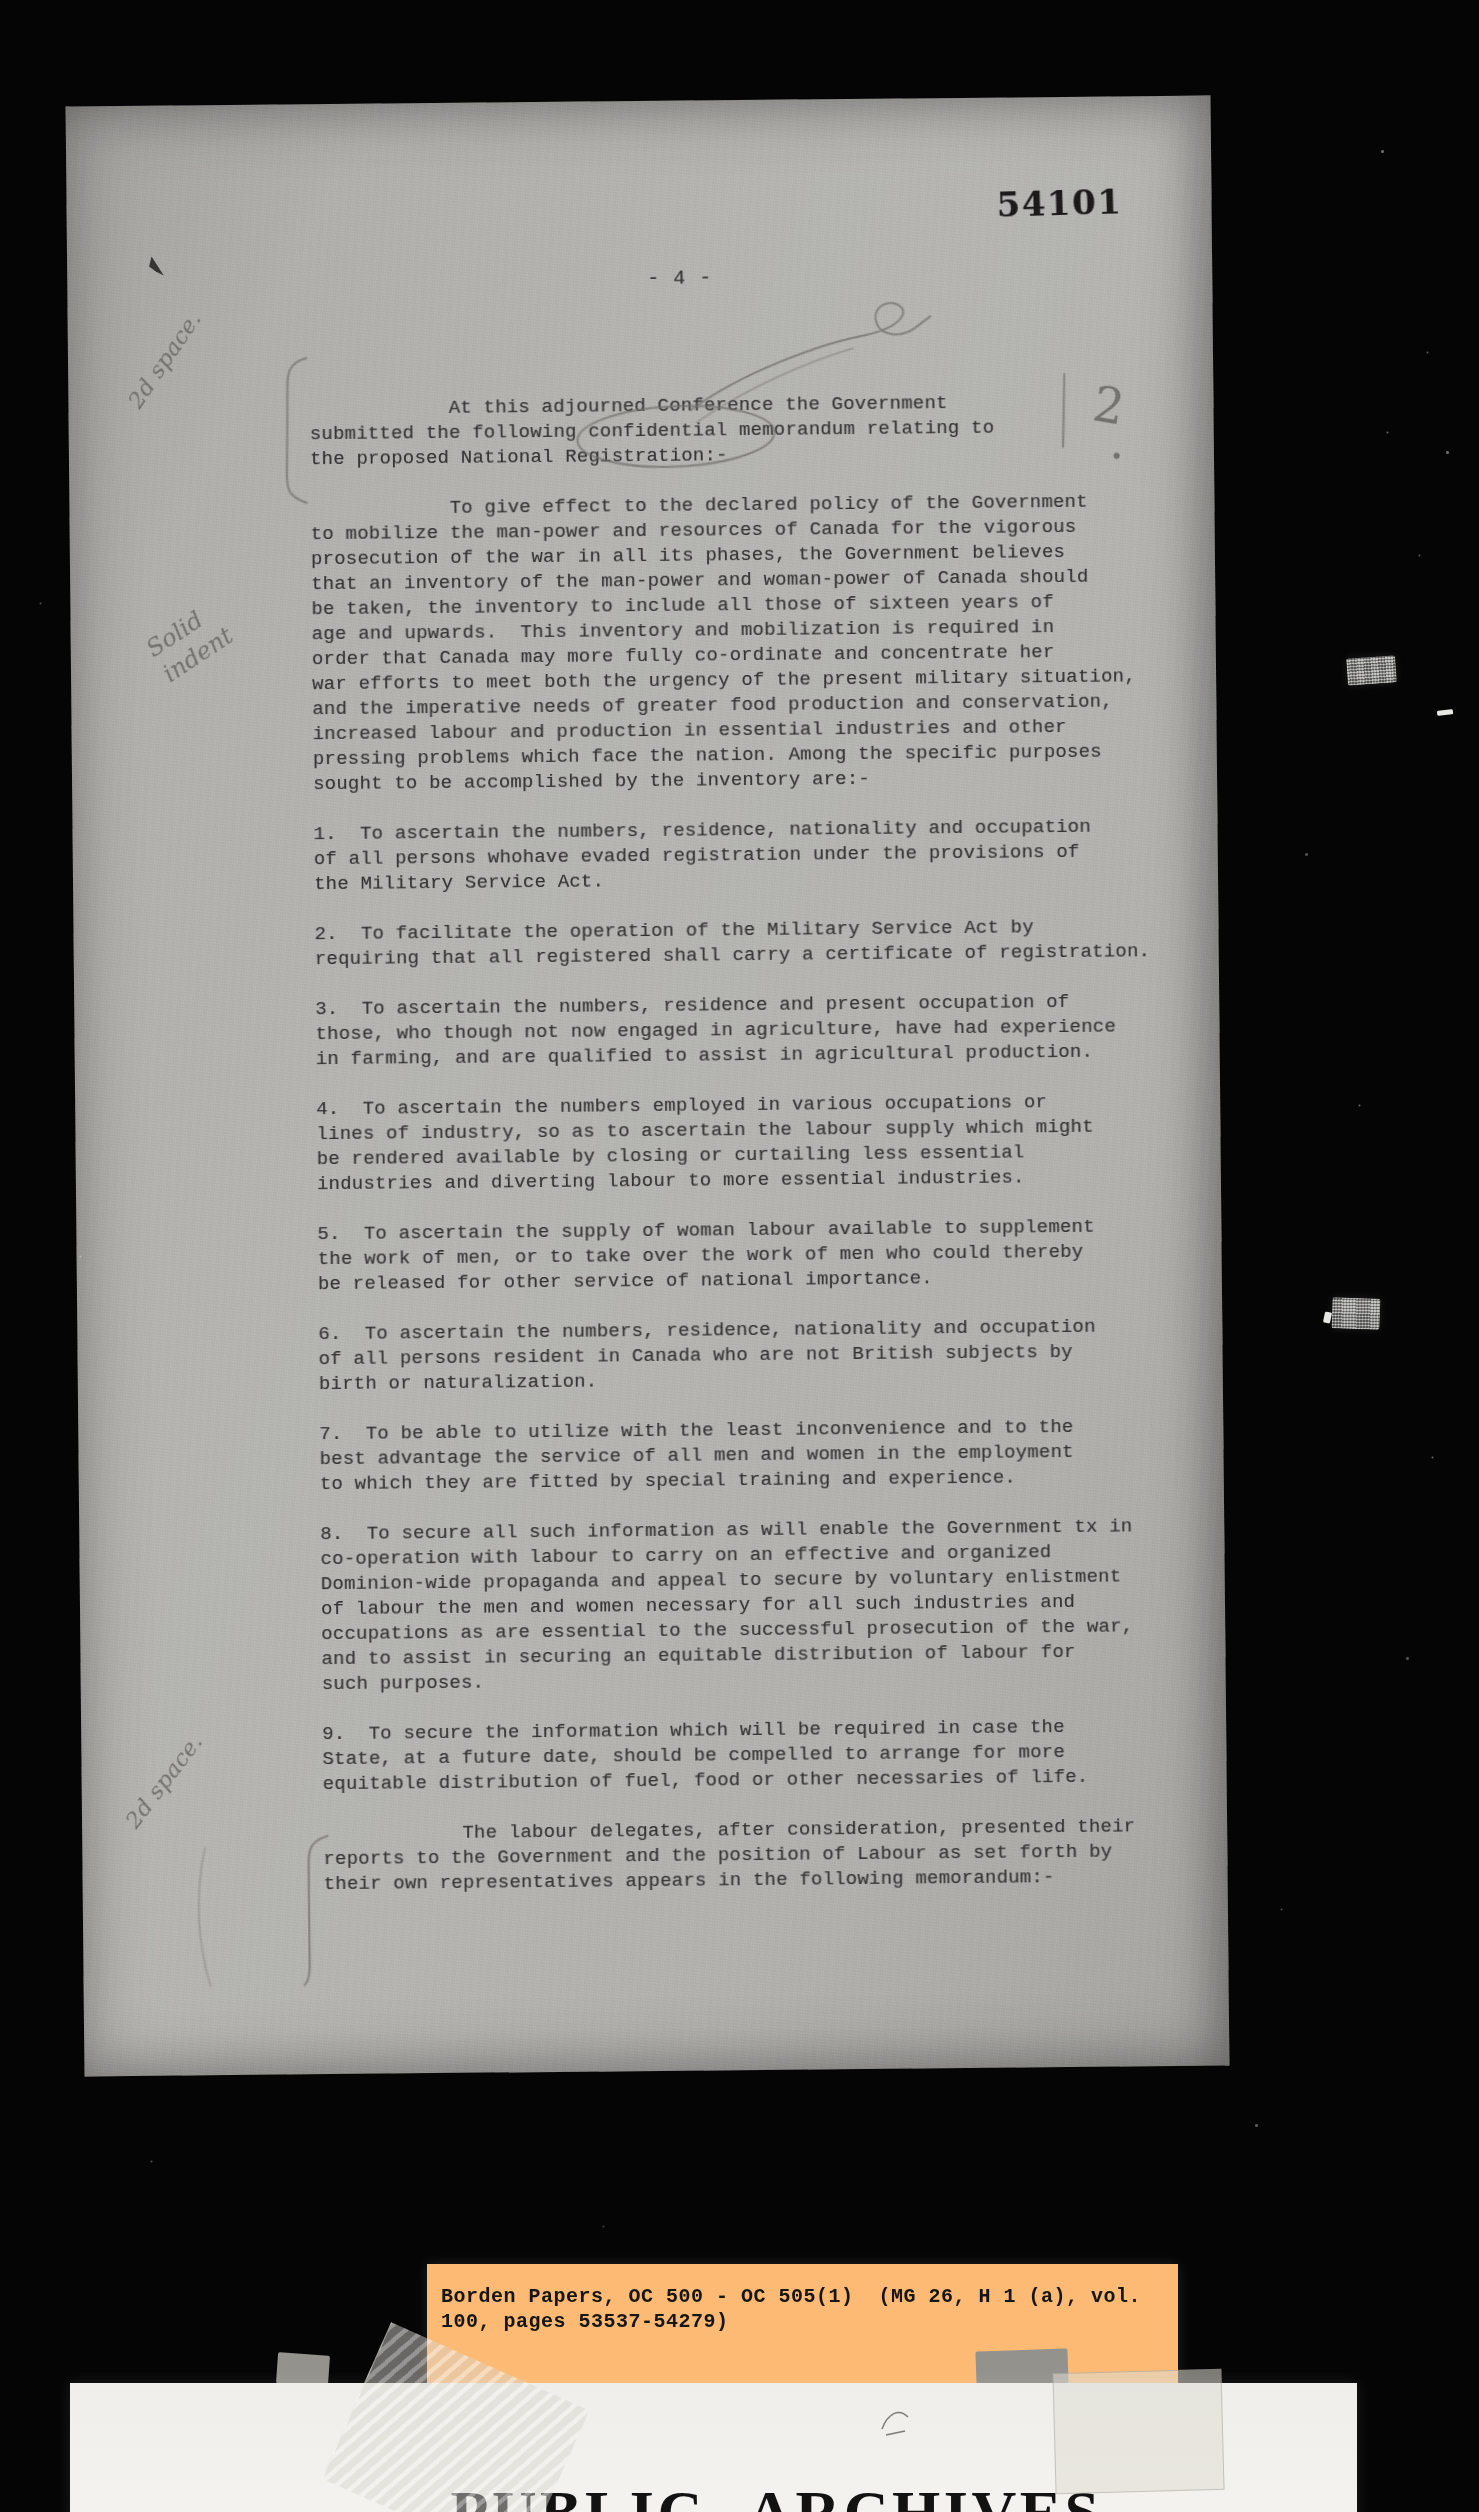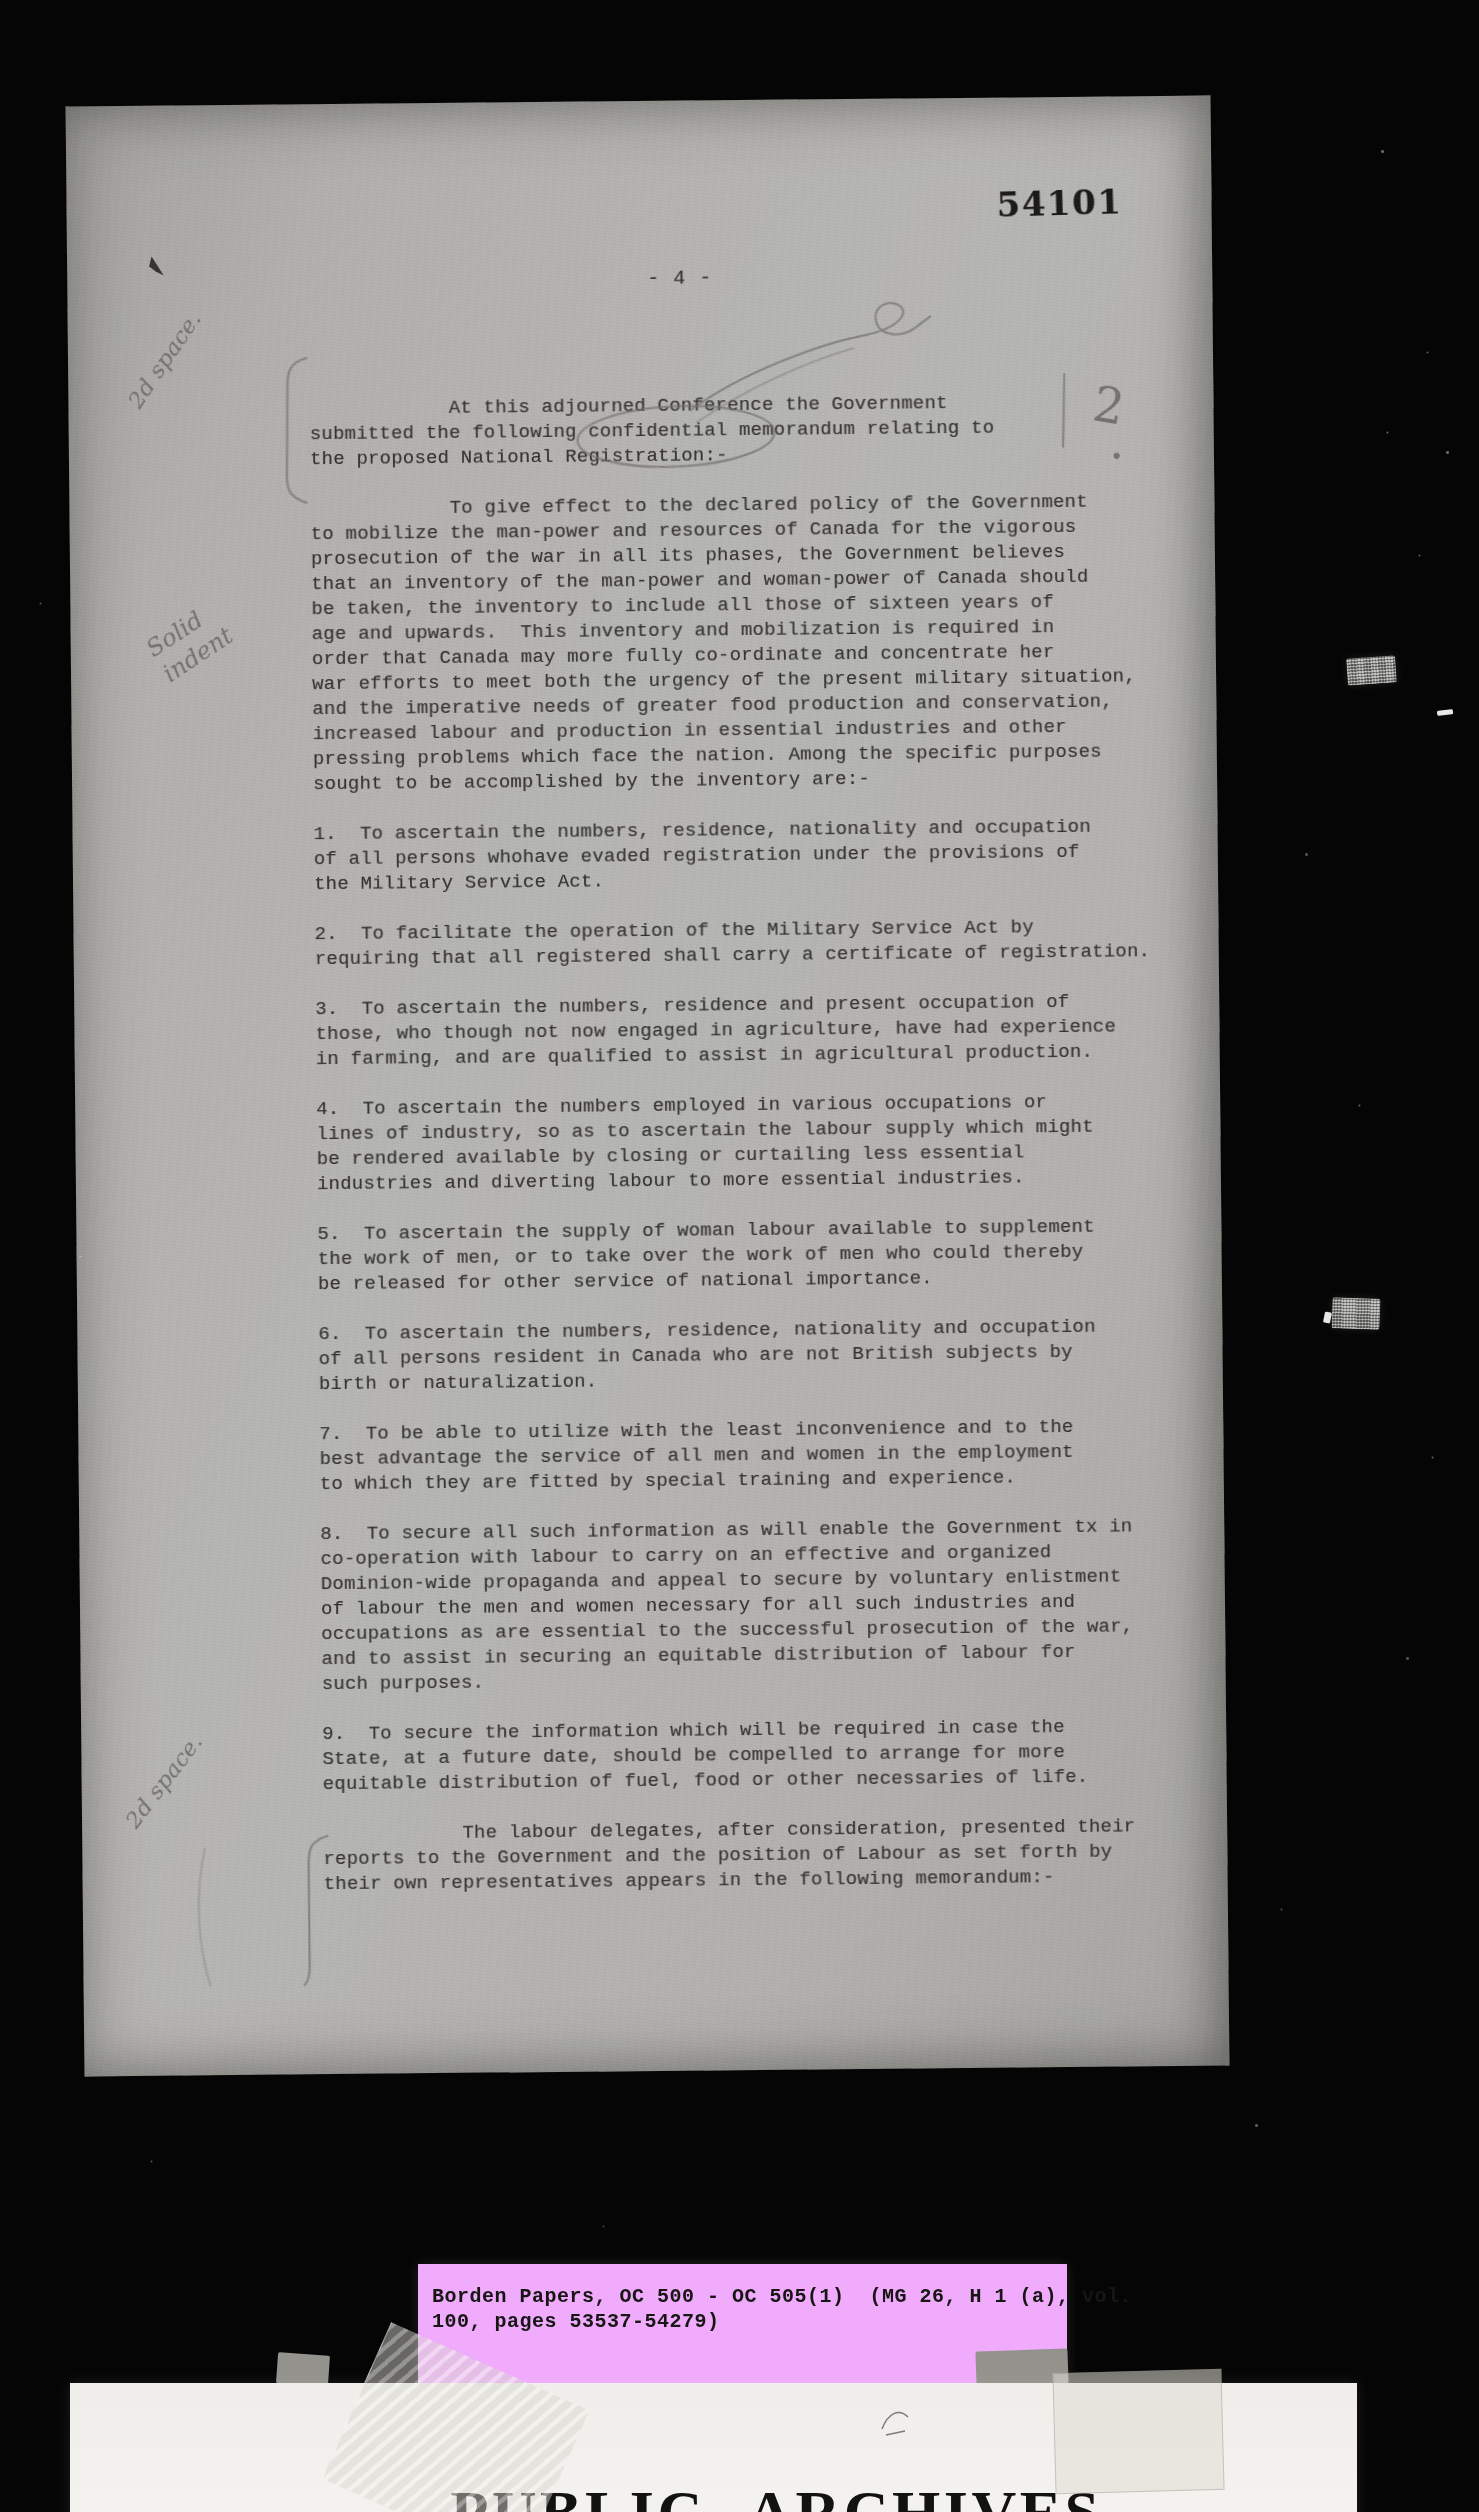--- a/index.html
+++ b/index.html
@@ -71,22 +71,22 @@
       1306px 854px 0 1px rgba(255,255,255,.3), 1359px 1105px 0 0.5px rgba(255,255,255,.4),
       1407px 1658px 0 1px rgba(255,255,255,.3), 151px 2161px 0 0.5px rgba(255,255,255,.3),
       1256px 2125px 0 1px rgba(255,255,255,.35),352px 2814px 0 0.5px rgba(255,255,255,.3),
       1005px 2834px 0 1px rgba(255,255,255,.3), 1432px 1457px 0 0.5px rgba(255,255,255,.4),
       80px 1256px 0 0.5px rgba(255,255,255,.3), 40px 603px 0 0.5px rgba(255,255,255,.3),
       1447px 452px 0 1px rgba(255,255,255,.4), 1419px 555px 0 0.5px rgba(255,255,255,.35),
       1387px 432px 0 0.5px rgba(255,255,255,.4), 1281px 1909px 0 0.5px rgba(255,255,255,.3),
       603px 2226px 0 0.5px rgba(255,255,255,.25),1442px 2613px 0 0.5px rgba(255,255,255,.3);}
   
   #caption-strip{
-    position:absolute;left:418px;top:2264px;width:649px;height:119px;
-    background:#f0abfc;box-shadow:0 0 12px rgba(255,255,255,.12);
+    position:absolute;left:427px;top:2264px;width:751px;height:119px;
+    background:#fdba74;box-shadow:0 0 12px rgba(255,255,255,.12);
   }
   #caption-text{
     position:absolute;left:14px;top:20px;
     font-family:"Liberation Mono",monospace;font-weight:bold;
     font-size:20px;line-height:25px;letter-spacing:0.5px;white-space:pre;
     color:#171614;filter:blur(0.2px);
   }
   
   #banner{
     position:absolute;left:70px;top:2383px;width:1287px;height:386px;

